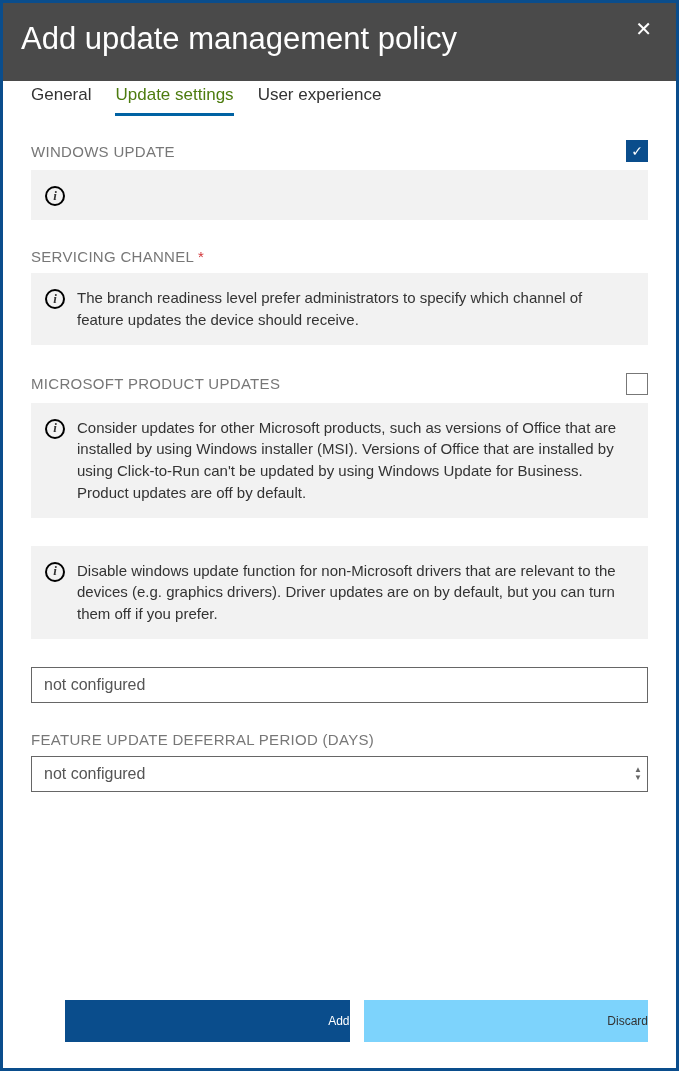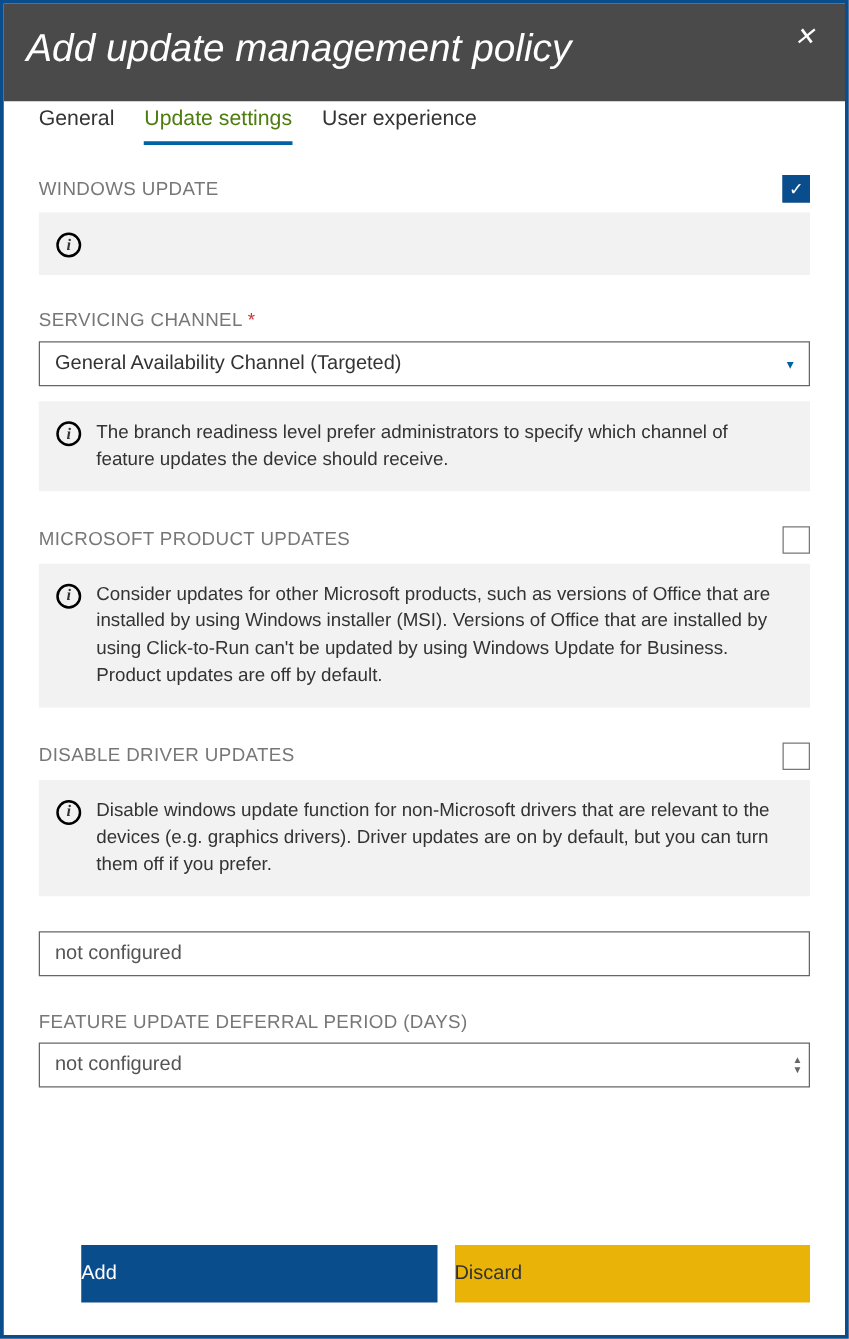--- a/index.html
+++ b/index.html
@@ -13,21 +13,20 @@
       flex-direction: column;
       overflow: hidden;
     }
     .header {
       background: #4a4a4a;
       color: #fff;
       padding: 18px 24px 24px 18px;
       display: flex;
       justify-content: space-between;
       align-items: flex-start;
-      font-style: italic;
     }
     .header-title {
       font-size: 31px;
       font-weight: 300;
     }
     .close-x {
       font-size: 20px;
       color: #fff;
       cursor: pointer;
       margin-top: -4px;
@@ -160,28 +159,28 @@
       cursor: pointer;
     }
     .footer {
       display: flex;
       gap: 14px;
       padding: 18px 28px 26px 62px;
     }
     .btn {
       flex: 1;
       padding: 14px 0;
-      text-align: left;
-      font-size: 16px;
+      text-align: right;
+      font-size: 12px;
       border: none;
       cursor: pointer;
       font-family: inherit;
     }
     .btn-primary { background: #0a4d8c; color: #fff; }
-    .btn-secondary { background: #eab308; color: #333; }
+    .btn-secondary { background: #7dd3fc; color: #333; }
   </style>
 </head>
 <body>
 
 <div class="header">
   <div class="header-title">Add update management policy</div>
   <div class="close-x">✕</div>
 </div>
 
 <div class="tabs">
@@ -199,46 +198,38 @@
     </div>
     <div class="info-box">
       <div class="info-icon">i</div>
     </div>
   </div>
 
   <div class="section">
     <div class="section-head">
       <div class="section-label"><span>SERVICING CHANNEL</span> <span class="req">*</span></div>
     </div>
-    <div class="select-box">
-      <span>General Availability Channel (Targeted)</span>
-      <span class="chevron">▾</span>
-    </div>
     <div class="info-box">
       <div class="info-icon">i</div>
       <div>The branch readiness level prefer administrators to specify which channel of feature updates the device should receive.</div>
     </div>
   </div>
 
   <div class="section">
     <div class="section-head">
       <div class="section-label">MICROSOFT PRODUCT UPDATES</div>
       <div class="checkbox"></div>
     </div>
     <div class="info-box">
       <div class="info-icon">i</div>
       <div>Consider updates for other Microsoft products, such as versions of Office that are installed by using Windows installer (MSI). Versions of Office that are installed by using Click-to-Run can't be updated by using Windows Update for Business. Product updates are off by default.</div>
     </div>
   </div>
 
   <div class="section">
-    <div class="section-head">
-      <div class="section-label">DISABLE DRIVER UPDATES</div>
-      <div class="checkbox"></div>
-    </div>
     <div class="info-box">
       <div class="info-icon">i</div>
       <div>Disable windows update function for non-Microsoft drivers that are relevant to the devices (e.g. graphics drivers). Driver updates are on by default, but you can turn them off if you prefer.</div>
     </div>
   </div>
 
   <div class="section">
     <input class="text-input" value="not configured" style="">
   </div>
 

